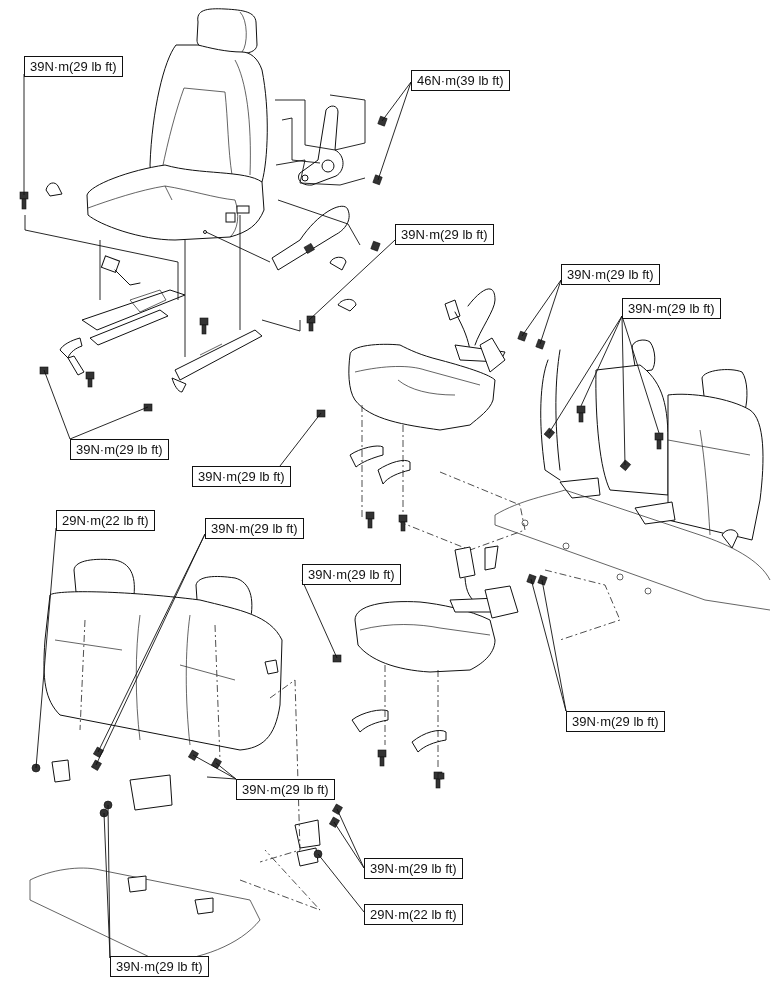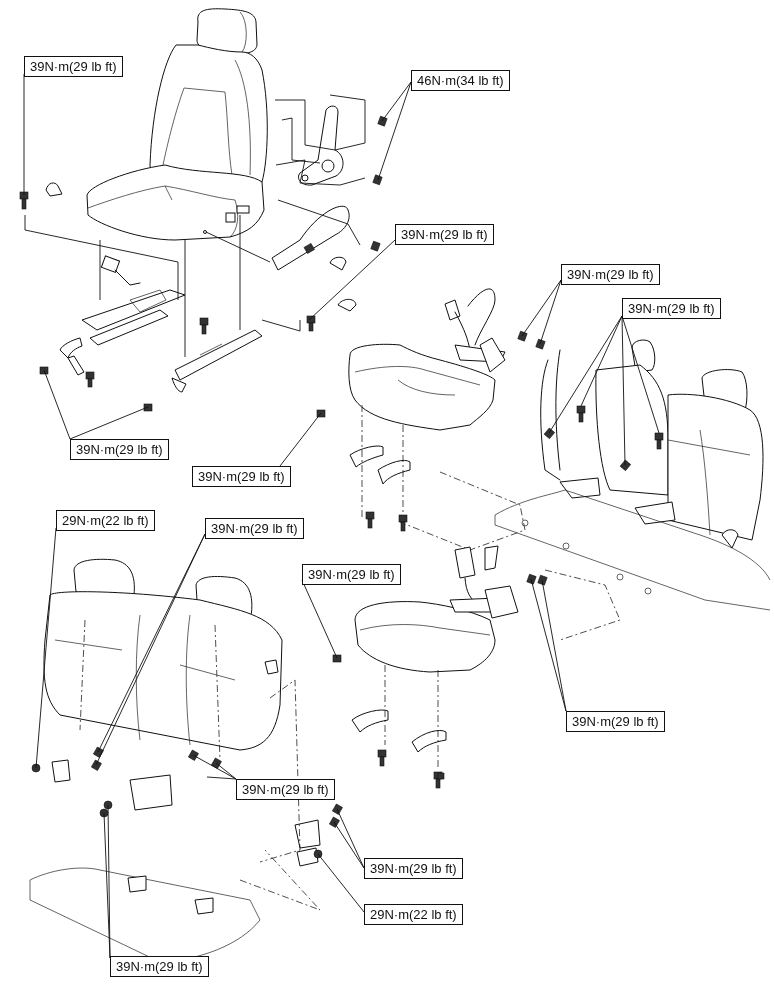--- a/index.html
+++ b/index.html
@@ -300,21 +300,21 @@
     <path class="lead" d="M236,779 L207,777"></path>
     <path class="lead" d="M364,868 L337,809"></path>
     <path class="lead" d="M364,868 L334,822"></path>
     <path class="lead" d="M364,912 L318,854"></path>
     <path class="lead" d="M110,958 L108,805"></path>
     <path class="lead" d="M110,958 L104,813"></path>
   </g>
 </svg>
 
 <div class="callout" style="left:24px;top:56px;">39N·m(29 lb ft)</div>
-<div class="callout" style="left:411px;top:70px;">46N·m(34 lb ft)</div>
+<div class="callout" style="left:411px;top:70px;">46N·m(39 lb ft)</div>
 <div class="callout" style="left:395px;top:224px;">39N·m(29 lb ft)</div>
 <div class="callout" style="left:561px;top:264px;">39N·m(29 lb ft)</div>
 <div class="callout" style="left:622px;top:298px;">39N·m(29 lb ft)</div>
 <div class="callout" style="left:70px;top:439px;">39N·m(29 lb ft)</div>
 <div class="callout" style="left:192px;top:466px;">39N·m(29 lb ft)</div>
 <div class="callout" style="left:56px;top:510px;">29N·m(22 lb ft)</div>
 <div class="callout" style="left:205px;top:518px;">39N·m(29 lb ft)</div>
 <div class="callout" style="left:302px;top:564px;">39N·m(29 lb ft)</div>
 <div class="callout" style="left:566px;top:711px;">39N·m(29 lb ft)</div>
 <div class="callout" style="left:236px;top:779px;">39N·m(29 lb ft)</div>

